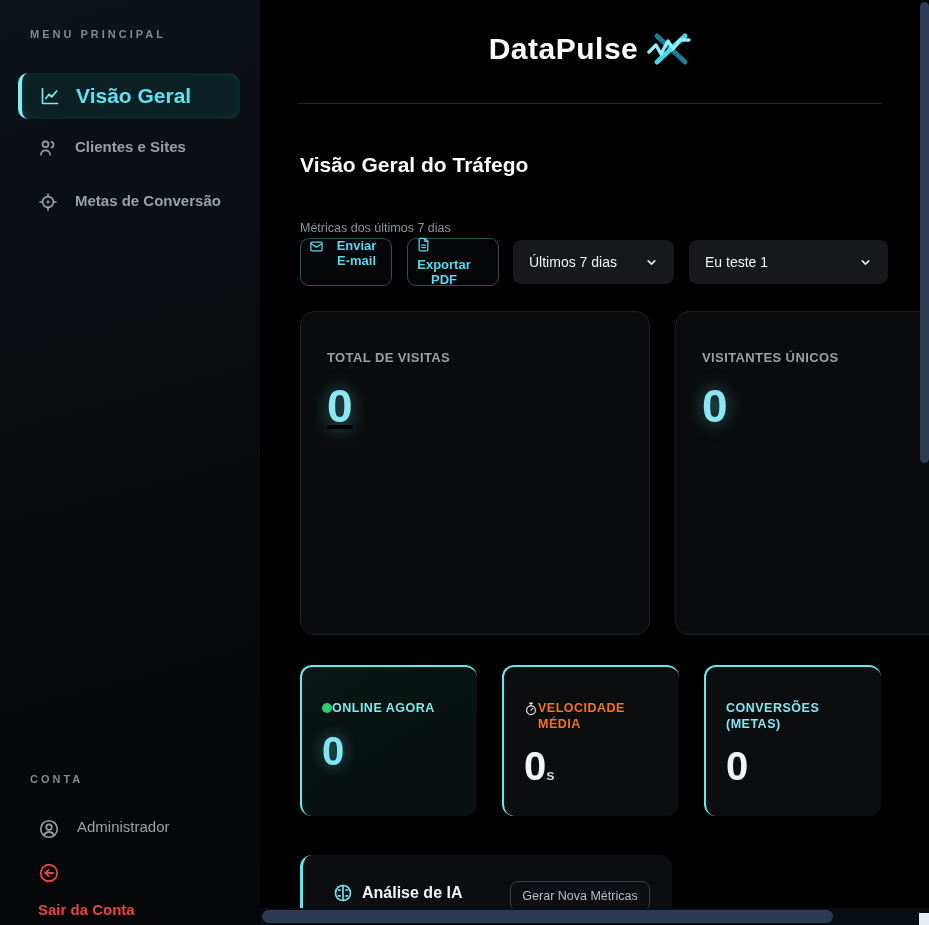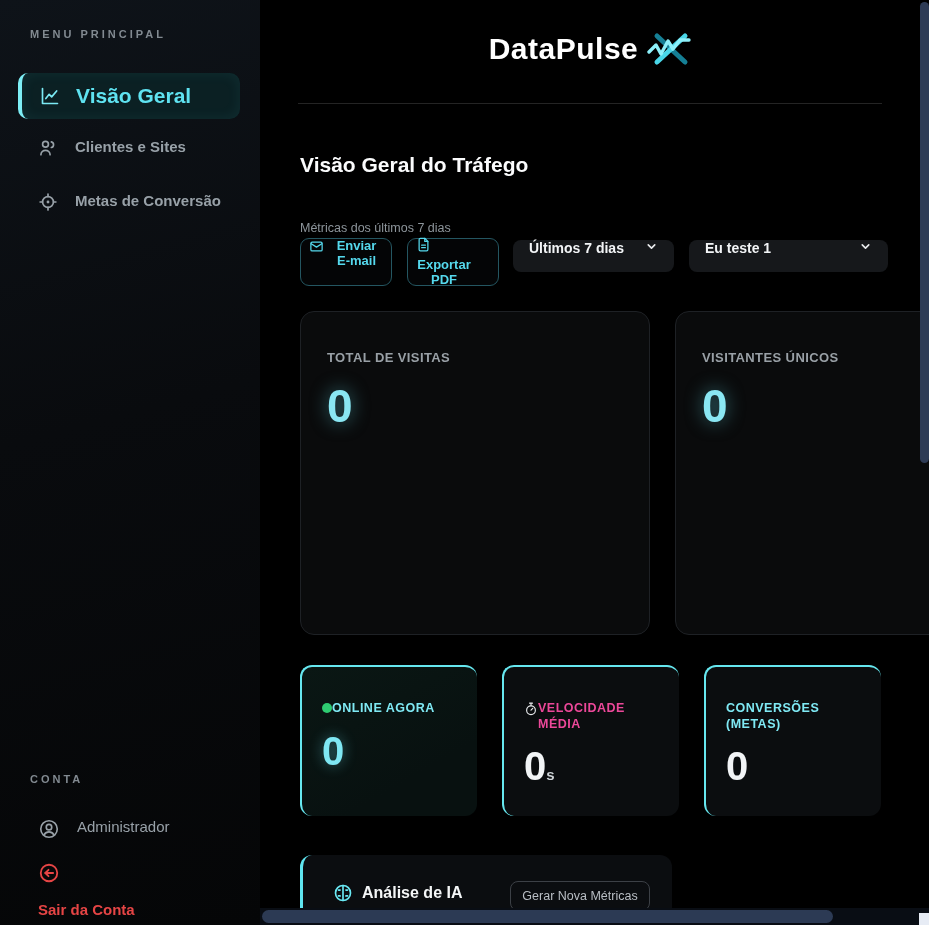--- a/index.html
+++ b/index.html
@@ -23,38 +23,38 @@
   #brand-name { font-size:30px; font-weight:bold; color:#ffffff; letter-spacing:0.5px; }
   #header-divider { left:298px; top:103px; width:584px; height:1px; background:#242424; }
   #page-title { left:300px; top:153px; font-size:21px; font-weight:bold; color:#fbfcfd; }
   #page-subtitle { left:300px; top:193px; font-size:12.5px; color:#8d959b;margin-top:28px; }
 
   
   .outline-btn { top:238px; width:92px; height:48px; background:#040506;
     border:1px solid #245661; border-radius:9px; color:#55d9ed; font-size:13px; font-weight:bold;
     display:flex; align-items:flex-start; justify-content:center; gap:6px; padding:0 8px; cursor:pointer; text-align:center; line-height:1.15; }
   .outline-btn span { display:block; width:56px; }
-  .select { top:240px; height:32px; background:#16181b; border-radius:8px; color:#f2f4f6;
-    font-size:14px; font-weight:bold; display:flex; align-items:flex-start; padding:0 16px; cursor:pointer; }
+  .select { top:240px; height:44px; background:#16181b; border-radius:8px; color:#f2f4f6;
+    font-size:14px; font-weight:normal; display:flex; align-items:center; padding:0 16px; cursor:pointer; }
   .select .chev { margin-left:auto; color:#e8eaec; }
 
   
   .big-card { top:311px; width:350px; height:324px; background:#0a0b0c;
     border:1px solid #1e2125; border-radius:14px; padding:38px 26px; }
   .stat-label { font-size:13px; font-weight:bold; color:#99a0a6; letter-spacing:0.4px; }
   .stat-value-cyan { margin-top:14px; font-size:46px; font-weight:bold; color:#8ae7f3;
     text-shadow:0 0 18px rgba(104,227,242,0.5); }
 
   
   .small-card { top:665px; width:177px; height:151px; background:#0b0d0f;
     border-top:2px solid #66e7ef; border-left:2px solid #66e7ef; border-radius:12px; padding:34px 20px 0 20px; }
   .sc-green { background:linear-gradient(150deg,#0a1714 0%,#081110 70%); }
   .sc-label { display:flex; align-items:flex-start; font-size:12.5px; font-weight:bold; letter-spacing:0.5px; line-height:1.25; }
   .sc-label.cyan { color:#7fe9f4; }
-  .sc-label.gray { color:#ec4899; }
+  .sc-label.gray { color:#f97316; }
   .dot { width:10px; height:10px; border-radius:50%; background:#2ecc71; margin-top:2px; flex:0 0 auto; }
   .sc-value { margin-top:12px; font-size:40px; font-weight:bold; }
   .sc-value.cyan { color:#7fe7f3; text-shadow:0 0 14px rgba(104,227,242,0.45); }
   .sc-value.white { color:#f2f4f6; }
   .unit { font-size:15px; font-weight:bold; color:#cfd4d8; }
 
   
   #ai-card { left:300px; top:855px; width:372px; height:100px; background:#0b0d10;
     border-left:3px solid #5fe5f0; border-radius:12px; }
   #ai-title-row { position:absolute; left:30px; top:28px; display:flex; align-items:center; gap:9px; }
@@ -179,21 +179,21 @@
 
 <div class="abs select" style="left:689px; width:199px;">
   <span>Eu teste 1</span>
   <span class="chev" style="display:flex;">
     <svg width="13" height="13" viewBox="0 0 24 24" fill="none" stroke="currentColor" stroke-width="3" stroke-linecap="round" stroke-linejoin="round">
         <path d="M6 9l6 6 6-6"></path>
       </svg>
   </span>
 </div>
 
-<div class="abs big-card" style="left:300px;">
+<div class="abs big-card" style="left:300px;text-decoration:underline;">
   <div class="stat-label">TOTAL DE VISITAS</div>
   <div class="stat-value-cyan">0</div>
 </div>
 
 <div class="abs big-card" style="left:675px;">
   <div class="stat-label">VISITANTES ÚNICOS</div>
   <div class="stat-value-cyan">0</div>
 </div>
 
 <div class="abs small-card sc-green" style="left:300px;">

